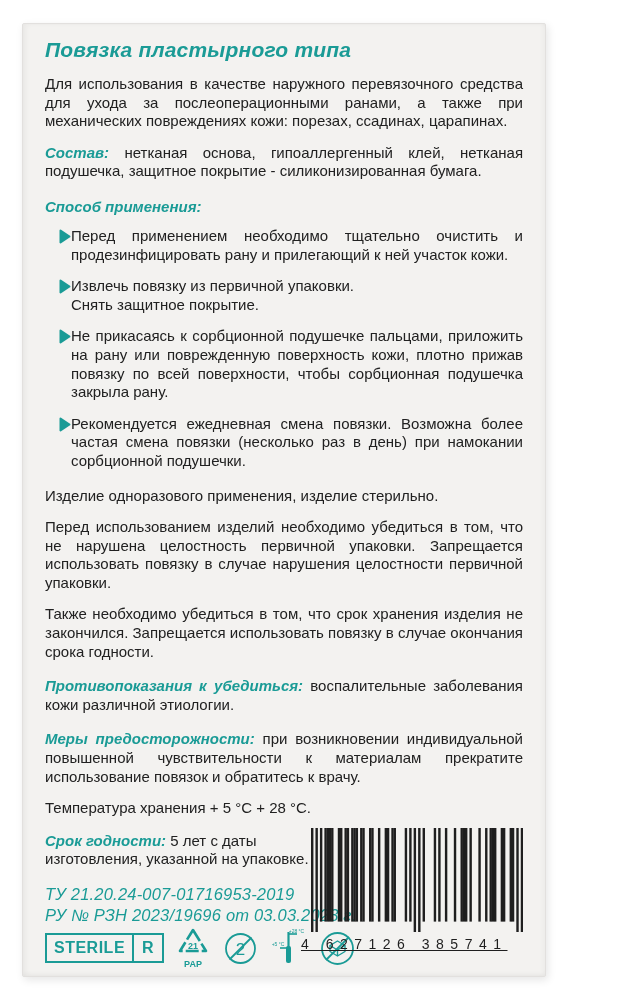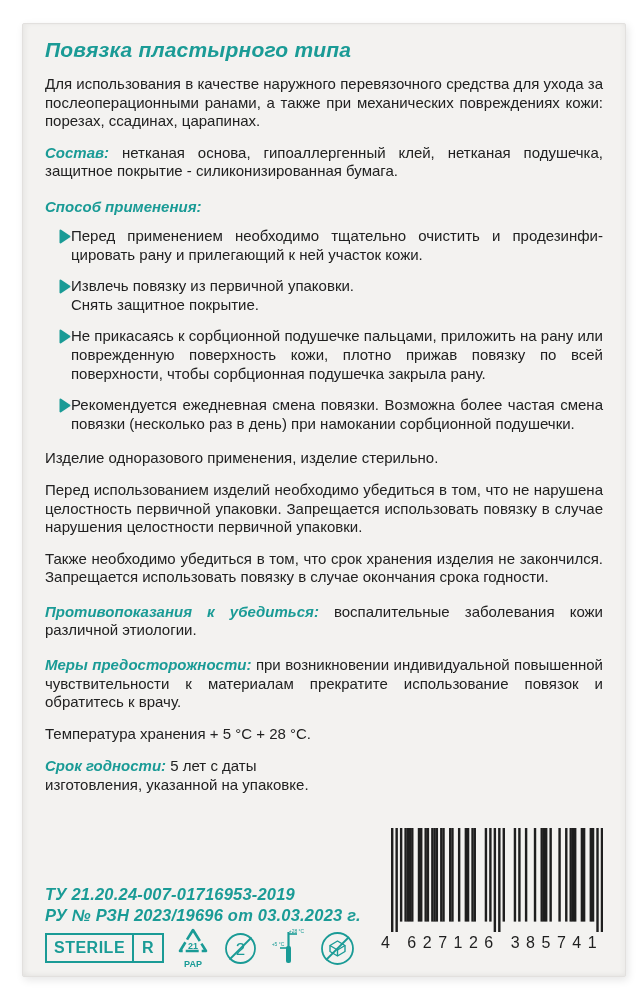--- a/index.html
+++ b/index.html
@@ -14,21 +14,21 @@
   body{
     background:var(--page-bg);
     font-family:"Liberation Sans", sans-serif;
     color:var(--text);
     position:relative;
     overflow:hidden;
   }
   .package{
     position:absolute;
     left:22px; top:23px;
-    width:604px; height:954px;
+    width:524px; height:954px;
     background:var(--pkg-bg);
     border:1px solid #e2e0de;
     box-shadow:2px 3px 8px rgba(0,0,0,0.10), inset 3px 0 5px rgba(0,0,0,0.04), inset -2px -2px 4px rgba(0,0,0,0.03);
     border-radius:2px;
     overflow:hidden;
   }
   .content{ padding:12px 22px 0 22px; }
   .title{
     color:var(--accent);
     font-size:21px;
@@ -58,21 +58,21 @@
   .b-text{
     flex:1;
     font-size:15px; line-height:18.6px;
     text-align:justify;
     white-space:pre-line;
   }
   .shelf{ max-width:310px; text-align:left; margin-top:14px; }
   .tu-block{
     position:absolute; left:22px; bottom:50px;
     color:var(--accent);
-    font-style:italic; font-weight:bold;
+    font-style:italic; font-weight:normal;
     font-size:16.5px; line-height:21px;
     letter-spacing:.2px;
   }
   .symbols{
     position:absolute; left:22px; bottom:5px;
     height:46px;
     display:flex; align-items:center; gap:11px;
   }
   .sterile-box{
     display:flex; align-items:stretch;
@@ -84,23 +84,24 @@
   .sterile-box .cell{ display:flex; align-items:center; padding:8px 7px; }
   .sterile-box .cell.r{ border-left:2px solid var(--accent); padding:0 8px; }
   .sym svg{ display:block; }
   .barcode{
     position:absolute; right:20px; bottom:24px;
     width:224px; height:124px;
   }
   .barcode svg{ position:absolute; left:10px; top:0; width:212px; height:104px; }
   .barcode .digits{
     position:absolute; left:0; bottom:0; width:100%;
-    font-size:16px; letter-spacing:6.5px;
+    font-size:14px; letter-spacing:6.5px;
     color:var(--bars);
     white-space:pre;
+    text-decoration:underline;
   }
 </style>
 </head>
 <body>
 
 <div class="package">
   <div class="content">
 
     <div class="title">Повязка пластырного типа</div>
 

